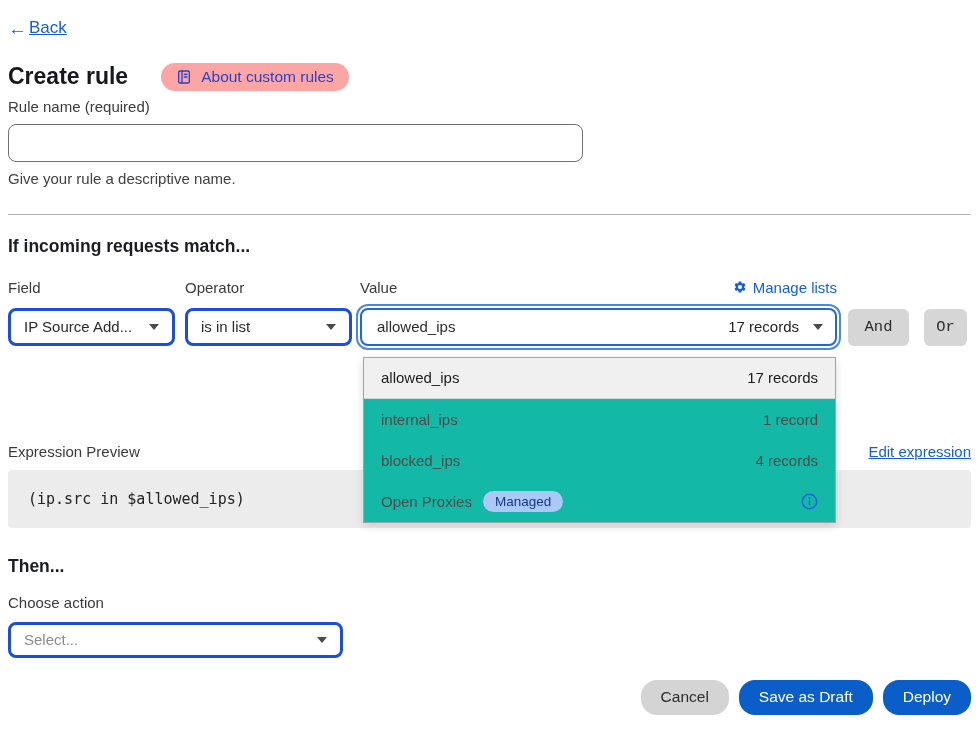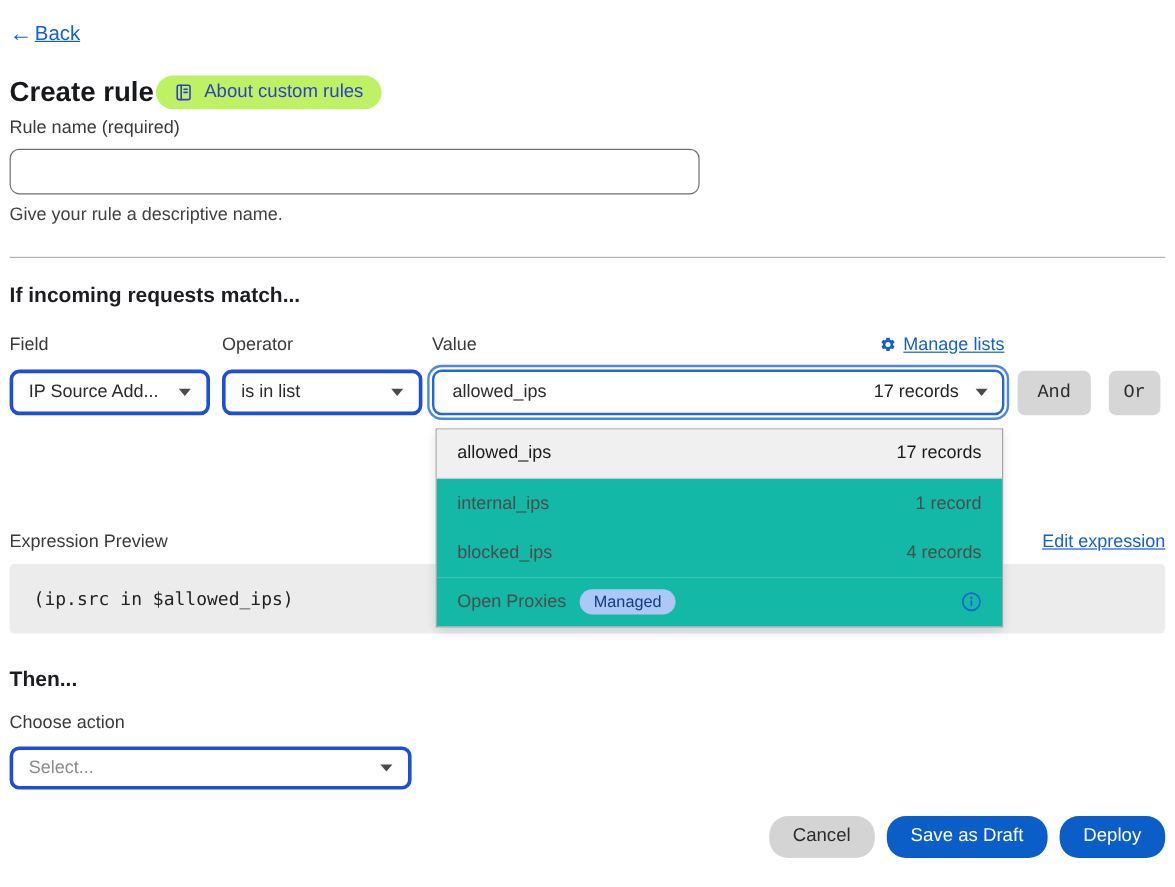--- a/index.html
+++ b/index.html
@@ -9,25 +9,25 @@
     background:#fff; padding:18px 8px 0 8px;
     font-family:"Liberation Sans", sans-serif; color:#333;
   }
 
   
   .back-link { display:inline-flex; align-items:center; gap:2px; color:#145fd3; font-size:17px; text-decoration:none; cursor:pointer; }
   .back-link .arrow { text-decoration:none; font-size:19px; line-height:1; }
   .back-link .lbl { text-decoration:underline; }
 
   
-  .title-row { margin-top:24px; display:flex; align-items:center; gap:2px; }
+  .title-row { margin-top:24px; display:flex; align-items:center; gap:33px; }
   .page-title { font-size:23px; font-weight:700; color:#17181c; margin:0; }
   .about-pill {
     display:inline-flex; align-items:center; gap:9px;
-    background:#bef264; color:#2e40c4; font-size:15.5px;
+    background:#fca5a5; color:#2e40c4; font-size:15.5px;
     padding:5px 15px; border-radius:15px; text-decoration:none; cursor:pointer;
   }
 
   
   .rule-name-group { margin-top:7px; }
   .field-label { font-size:15px; color:#3a3a3a; display:block; }
   .rule-input {
     margin-top:9px; width:575px; height:38px; border:1px solid #707070;
     border-radius:8px; padding:0 12px; font-size:15px; font-family:inherit; color:#222;
     outline:none; display:block;
@@ -45,21 +45,21 @@
     display:flex; align-items:center; justify-content:space-between;
     padding:0 13px; font-size:15px; color:#2b2b2b; cursor:pointer;
   }
   .caret { width:0; height:0; border-left:5px solid transparent; border-right:5px solid transparent; border-top:6px solid #4a4a4a; flex:none; }
   .col-field { width:167px; }
   .col-operator { width:167px; margin-left:10px; }
   .col-value { width:477px; margin-left:8px; position:relative; }
   .col .field-label { margin-bottom:12px; }
   .value-label-row { display:flex; justify-content:space-between; align-items:center; margin-bottom:12px; }
   .manage-link { display:inline-flex; align-items:center; gap:6px; color:#145fd3; font-size:15px; text-decoration:none; cursor:pointer; }
-  .manage-link .lbl { text-decoration:underline; }
+  .manage-link .lbl { }
   .value-combo {
     border:2px solid #2268d8; border-radius:8px;
     box-shadow:0 0 0 2px #fff, 0 0 0 4px #4f87dd;
     padding:0 12px 0 15px;
   }
   .value-right { display:flex; align-items:center; gap:14px; }
   .value-records { color:#242424; }
 
   .chip-btn {
     height:37px; background:#d6d6d6; border:none; border-radius:6px;

